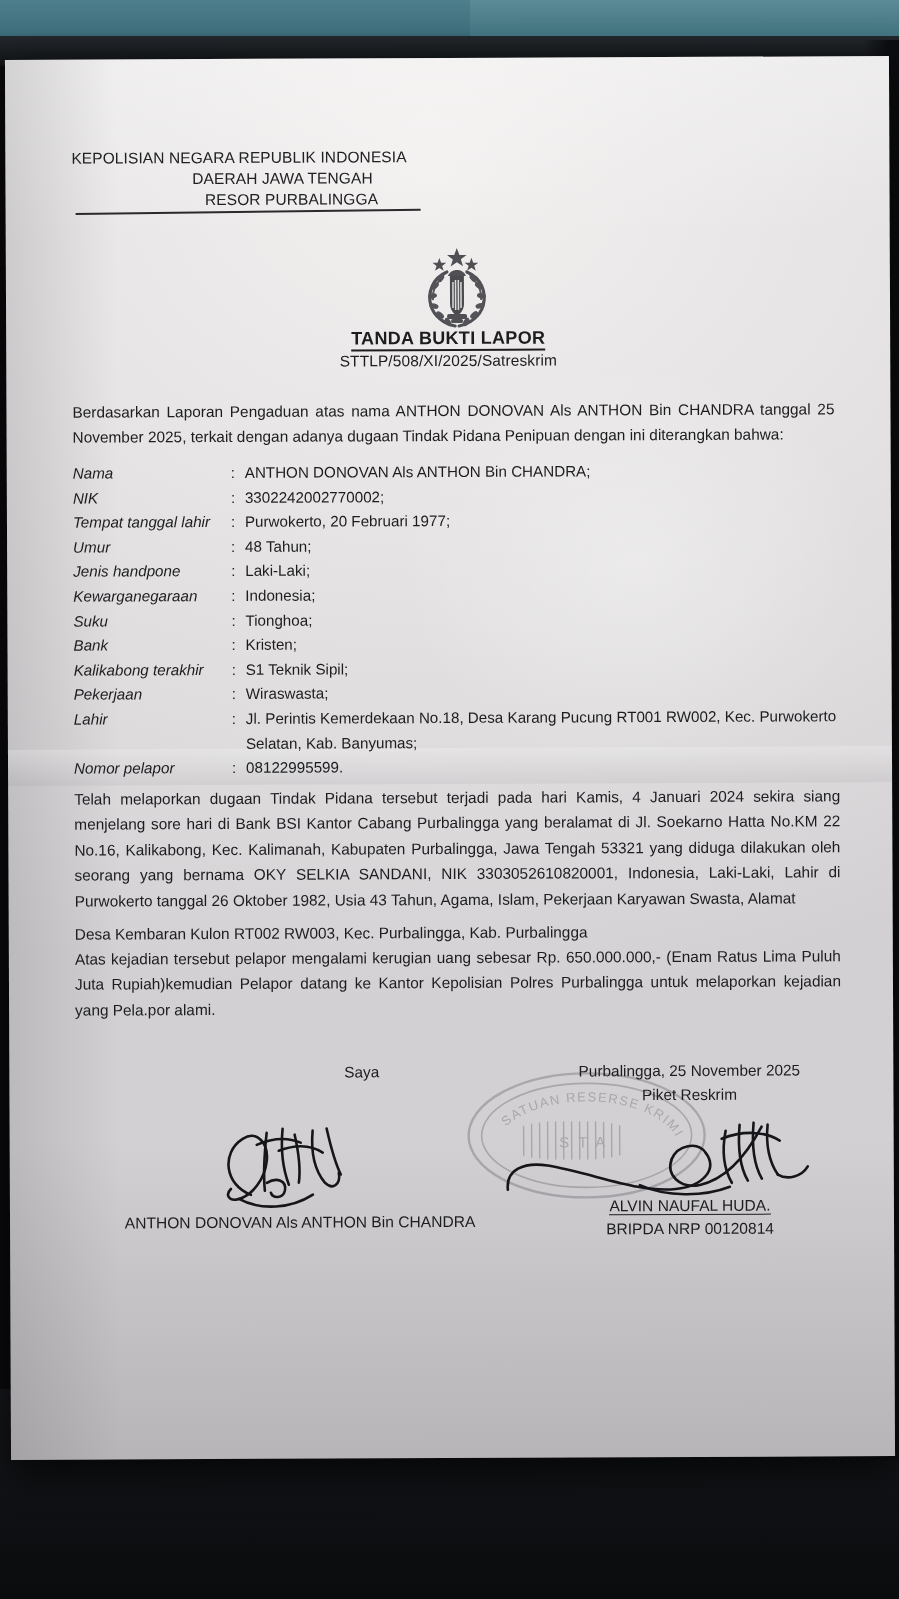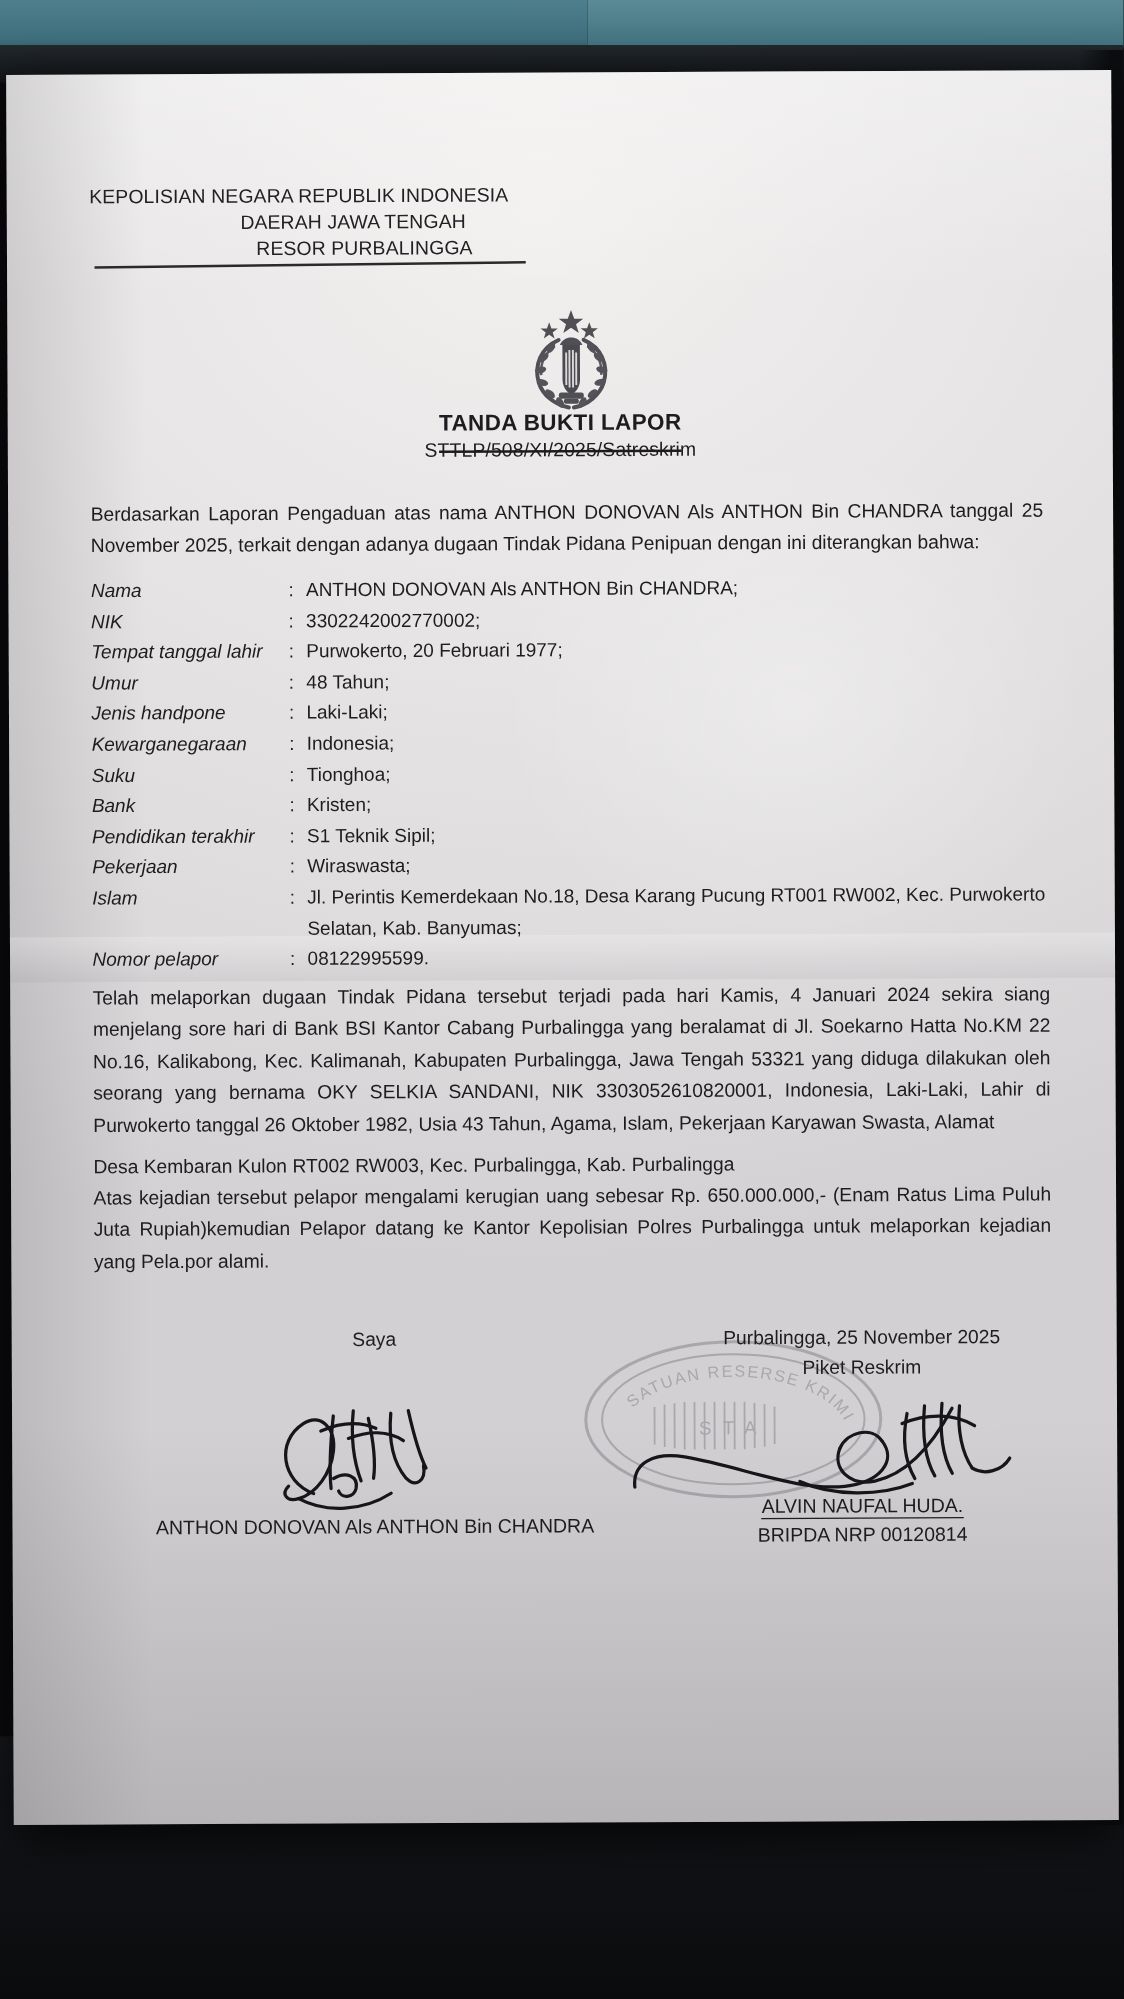--- a/index.html
+++ b/index.html
@@ -134,21 +134,21 @@
     position: absolute;
     left: 0; top: 270px;
     width: 884px;
     text-align: center;
     font-size: 18px;
     font-weight: bold;
     letter-spacing: 0.3px;
   }
   .doc-title span {
     border-bottom: 2px solid #1d1d20;
-    padding-bottom: 12px;
+    padding-bottom: 1px;
   }
   .doc-number {
     position: absolute;
     left: 0; top: 294px;
     width: 884px;
     text-align: center;
     font-size: 15.5px;
     letter-spacing: 0.1px;
   }
 
@@ -205,21 +205,21 @@
     height: 132px;
     opacity: 0.34;
     color: #57535f;
   }
 
   
   .sig-left-label {
     position: absolute;
     left: 210px; top: 1005px;
     width: 160px;
-    text-align: center;
+    text-align: right;
     font-size: 15.4px;
   }
   .sig-right-place {
     position: absolute;
     left: 530px; top: 1005px;
     width: 300px;
     text-align: center;
     font-size: 15.4px;
   }
   .sig-right-role {
@@ -379,31 +379,31 @@
         <div class="id-label">Suku</div>
         <div class="id-colon">:</div>
         <div class="id-value">Tionghoa;</div>
       </div>
       <div class="id-row">
         <div class="id-label">Bank</div>
         <div class="id-colon">:</div>
         <div class="id-value">Kristen;</div>
       </div>
       <div class="id-row">
-        <div class="id-label">Pendidikan terakhir</div>
+        <div class="id-label">Kalikabong terakhir</div>
         <div class="id-colon">:</div>
         <div class="id-value">S1 Teknik Sipil;</div>
       </div>
       <div class="id-row">
         <div class="id-label">Pekerjaan</div>
         <div class="id-colon">:</div>
         <div class="id-value">Wiraswasta;</div>
       </div>
       <div class="id-row">
-        <div class="id-label">Islam</div>
+        <div class="id-label">Lahir</div>
         <div class="id-colon">:</div>
         <div class="id-value">
           <span>Jl. Perintis Kemerdekaan No.18, Desa Karang Pucung RT001 RW002, Kec. Purwokerto</span>
           <span class="cont">Selatan, Kab. Banyumas;</span>
         </div>
       </div>
       <div class="id-row">
         <div class="id-label">Nomor pelapor</div>
         <div class="id-colon">:</div>
         <div class="id-value">08122995599.</div>

